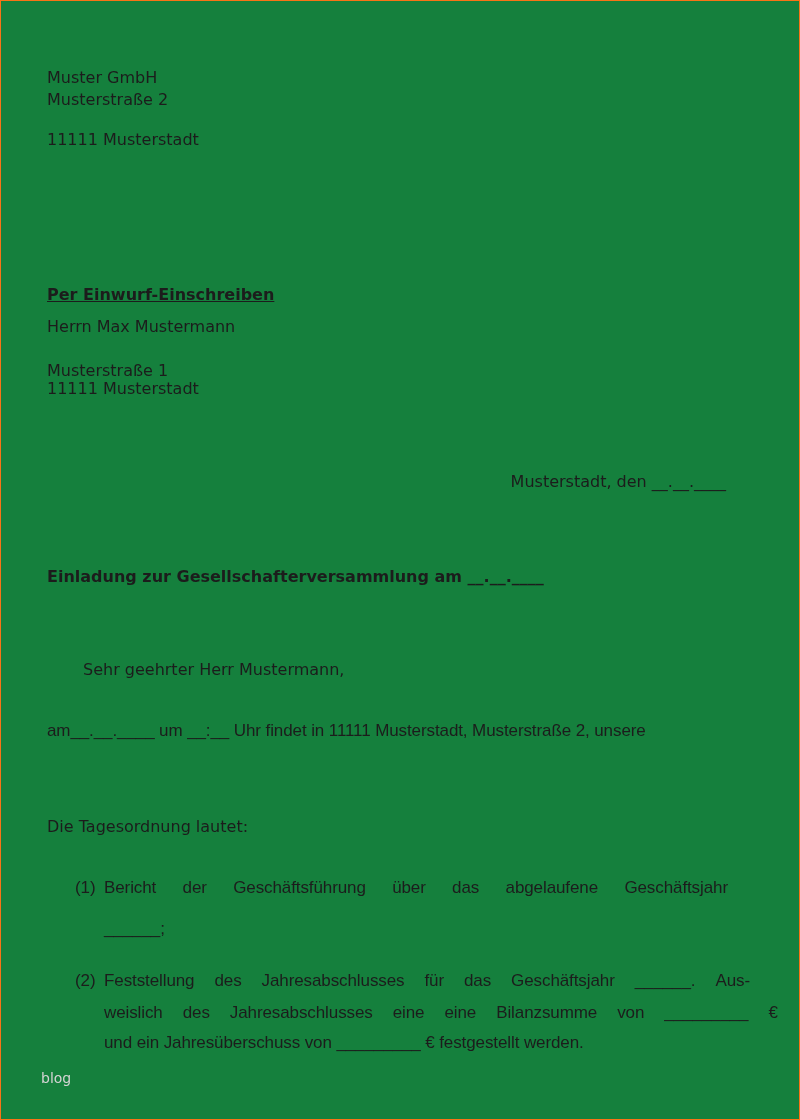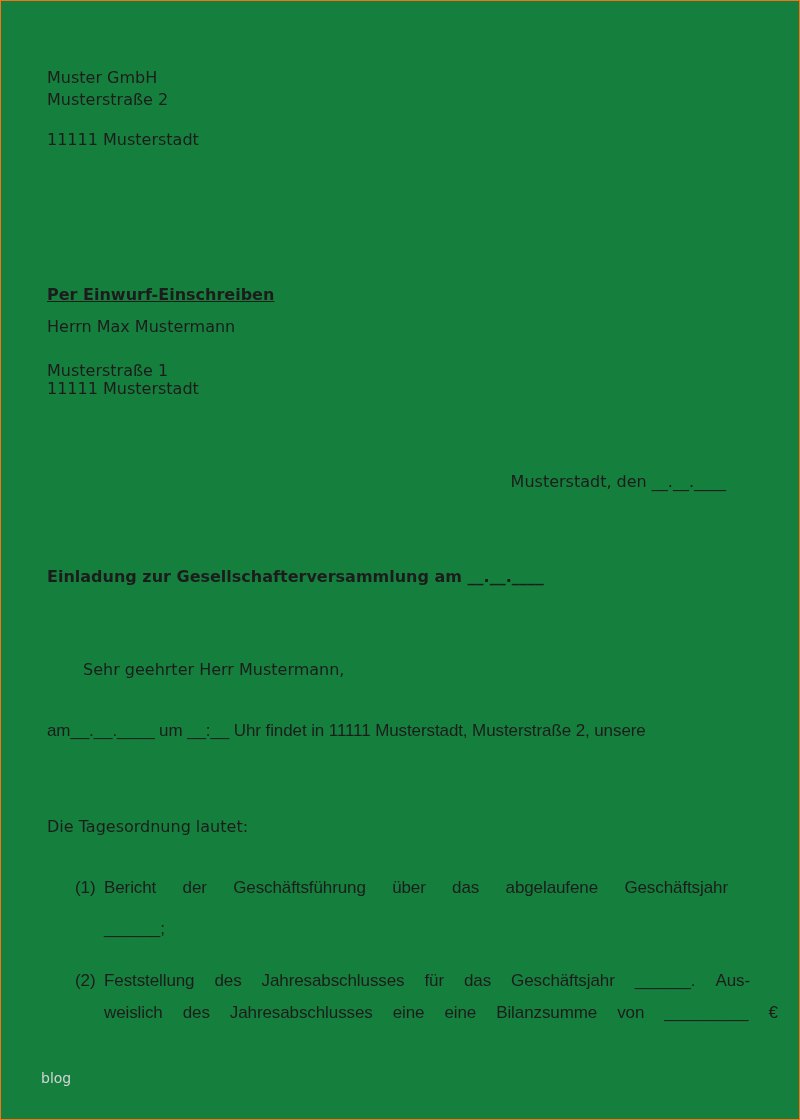--- a/index.html
+++ b/index.html
@@ -122,15 +122,16 @@
     <span>weislich</span>
     <span>des</span>
     <span>Jahresabschlusses</span>
     <span>eine</span>
     <span>eine</span>
     <span>Bilanzsumme</span>
     <span>von</span>
     <span>_________</span>
     <span>€</span>
   </div>
+  <div class="cont body-text" style="top:1032px;">und ein Jahresüberschuss von _________ € festgestellt werden.</div>
 
   <div class="watermark">blog</div>
 </div>
 
 </body></html>

